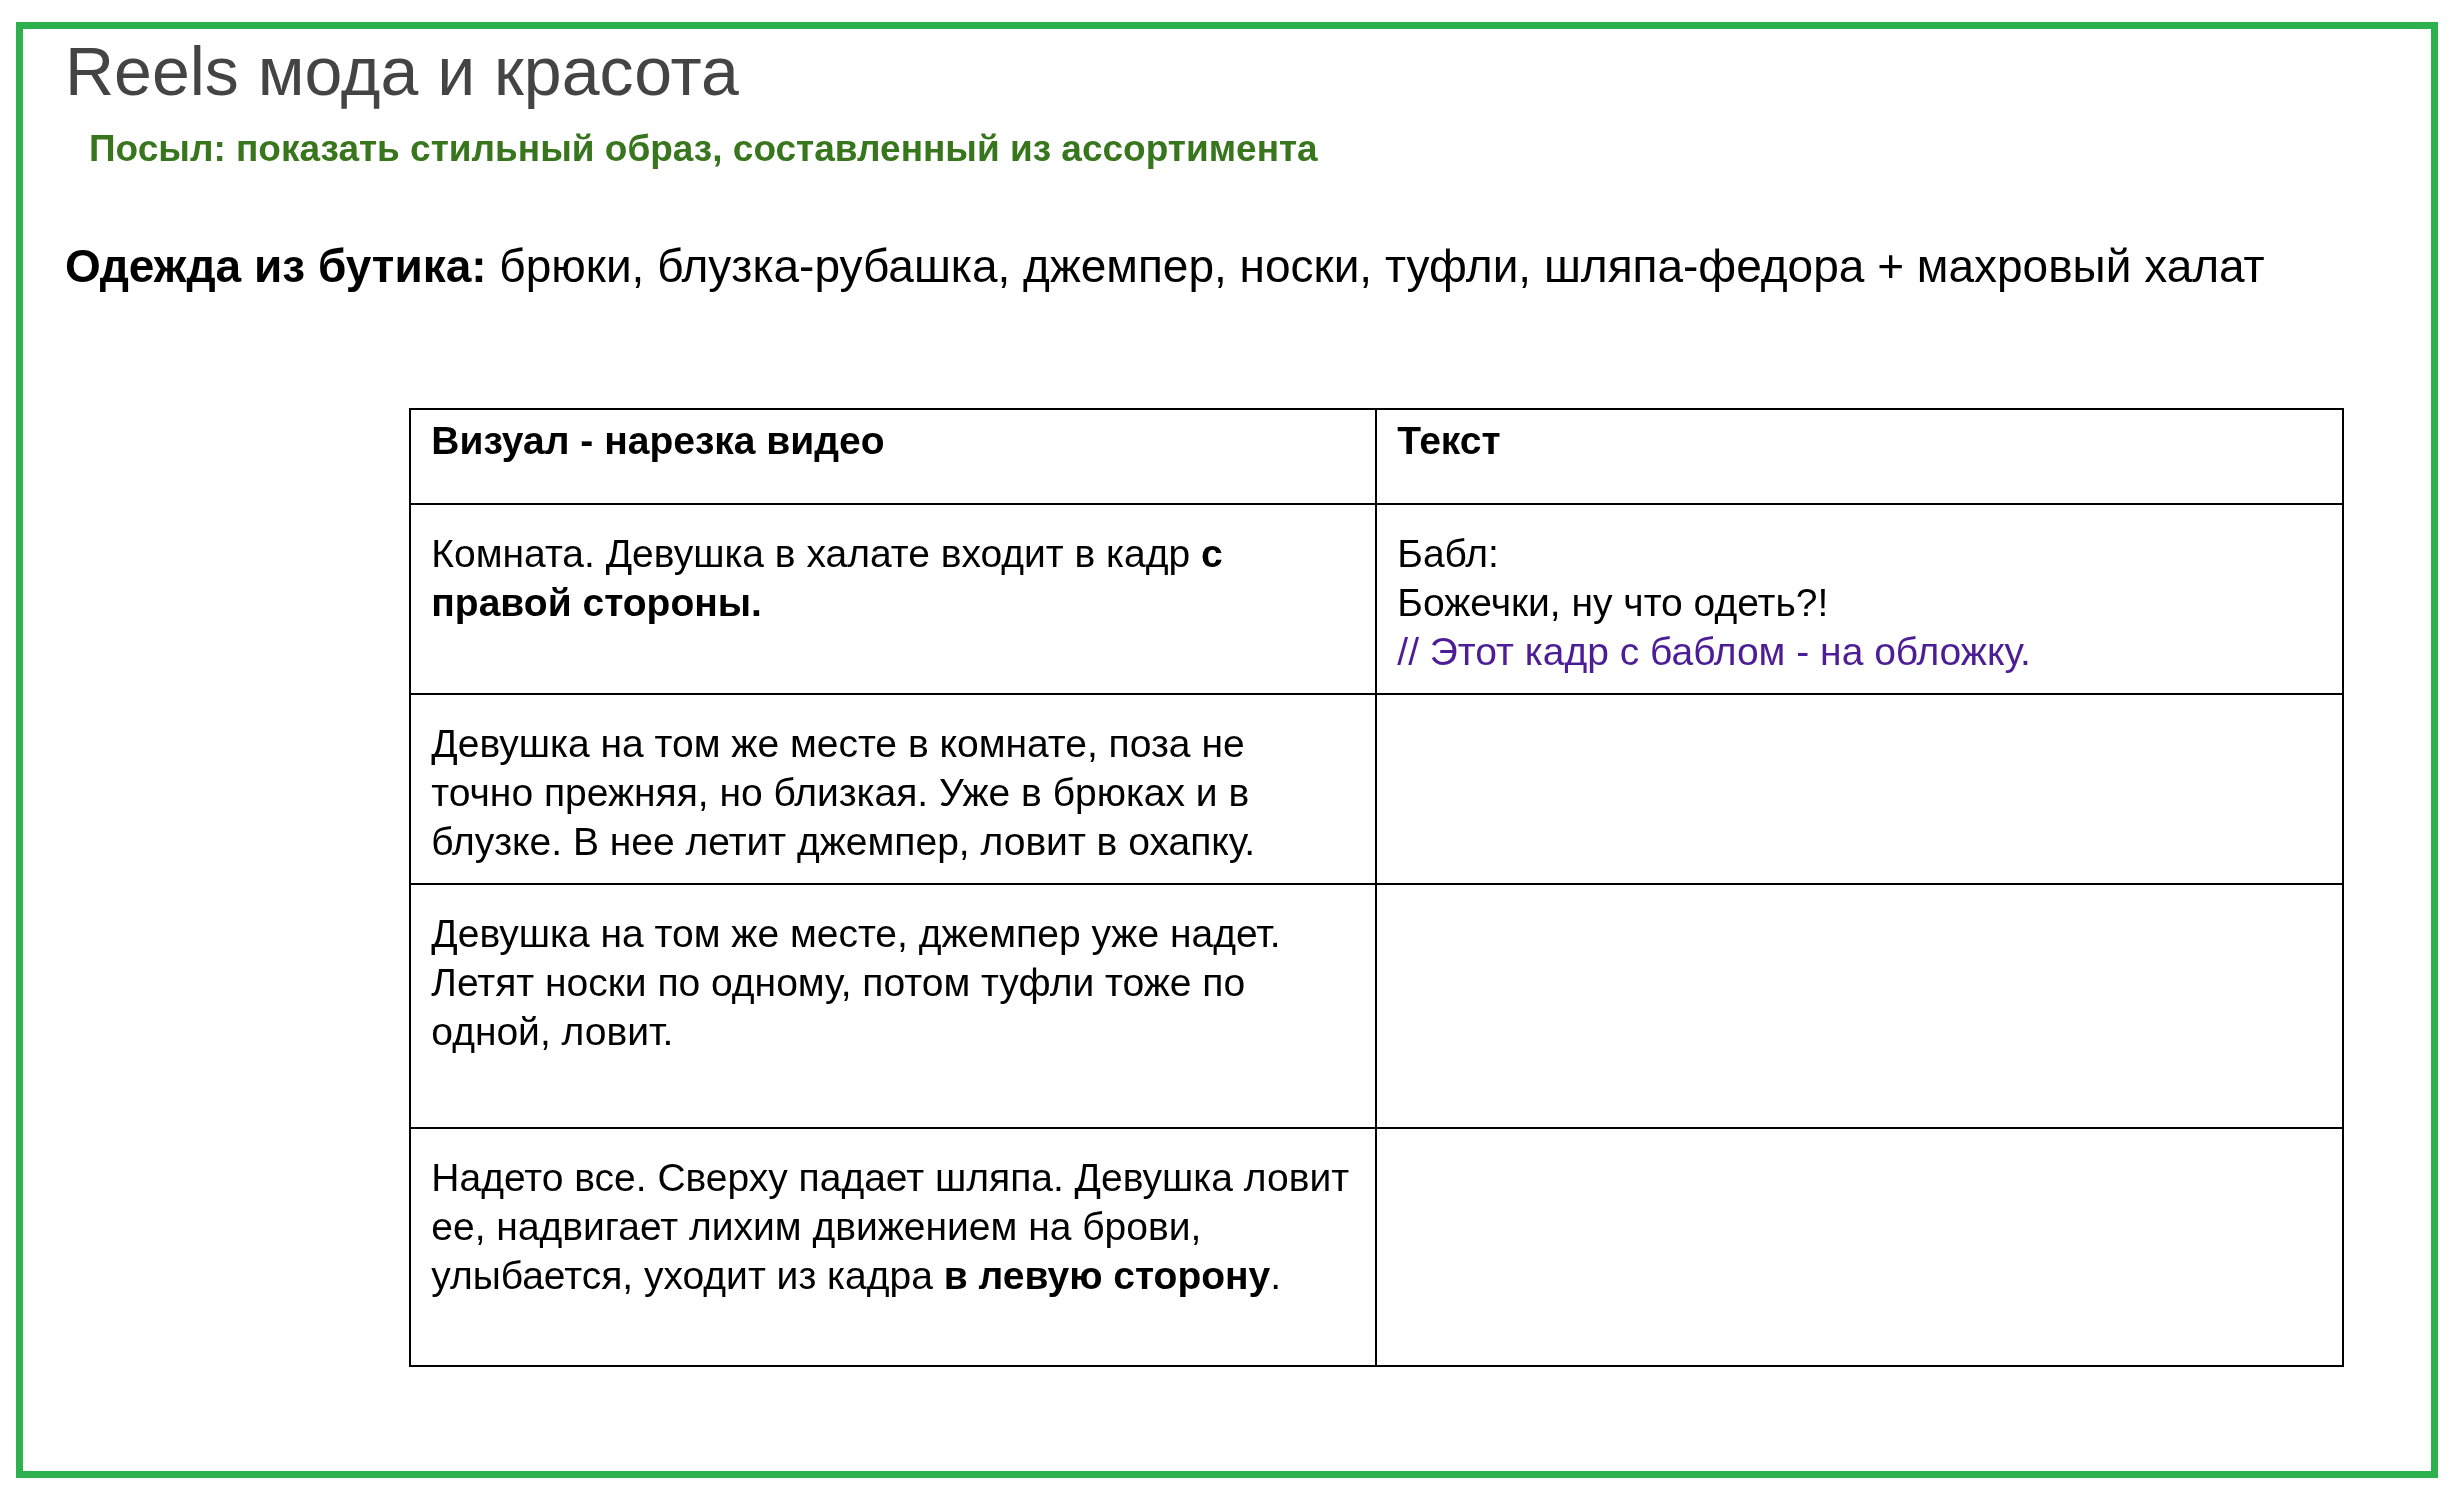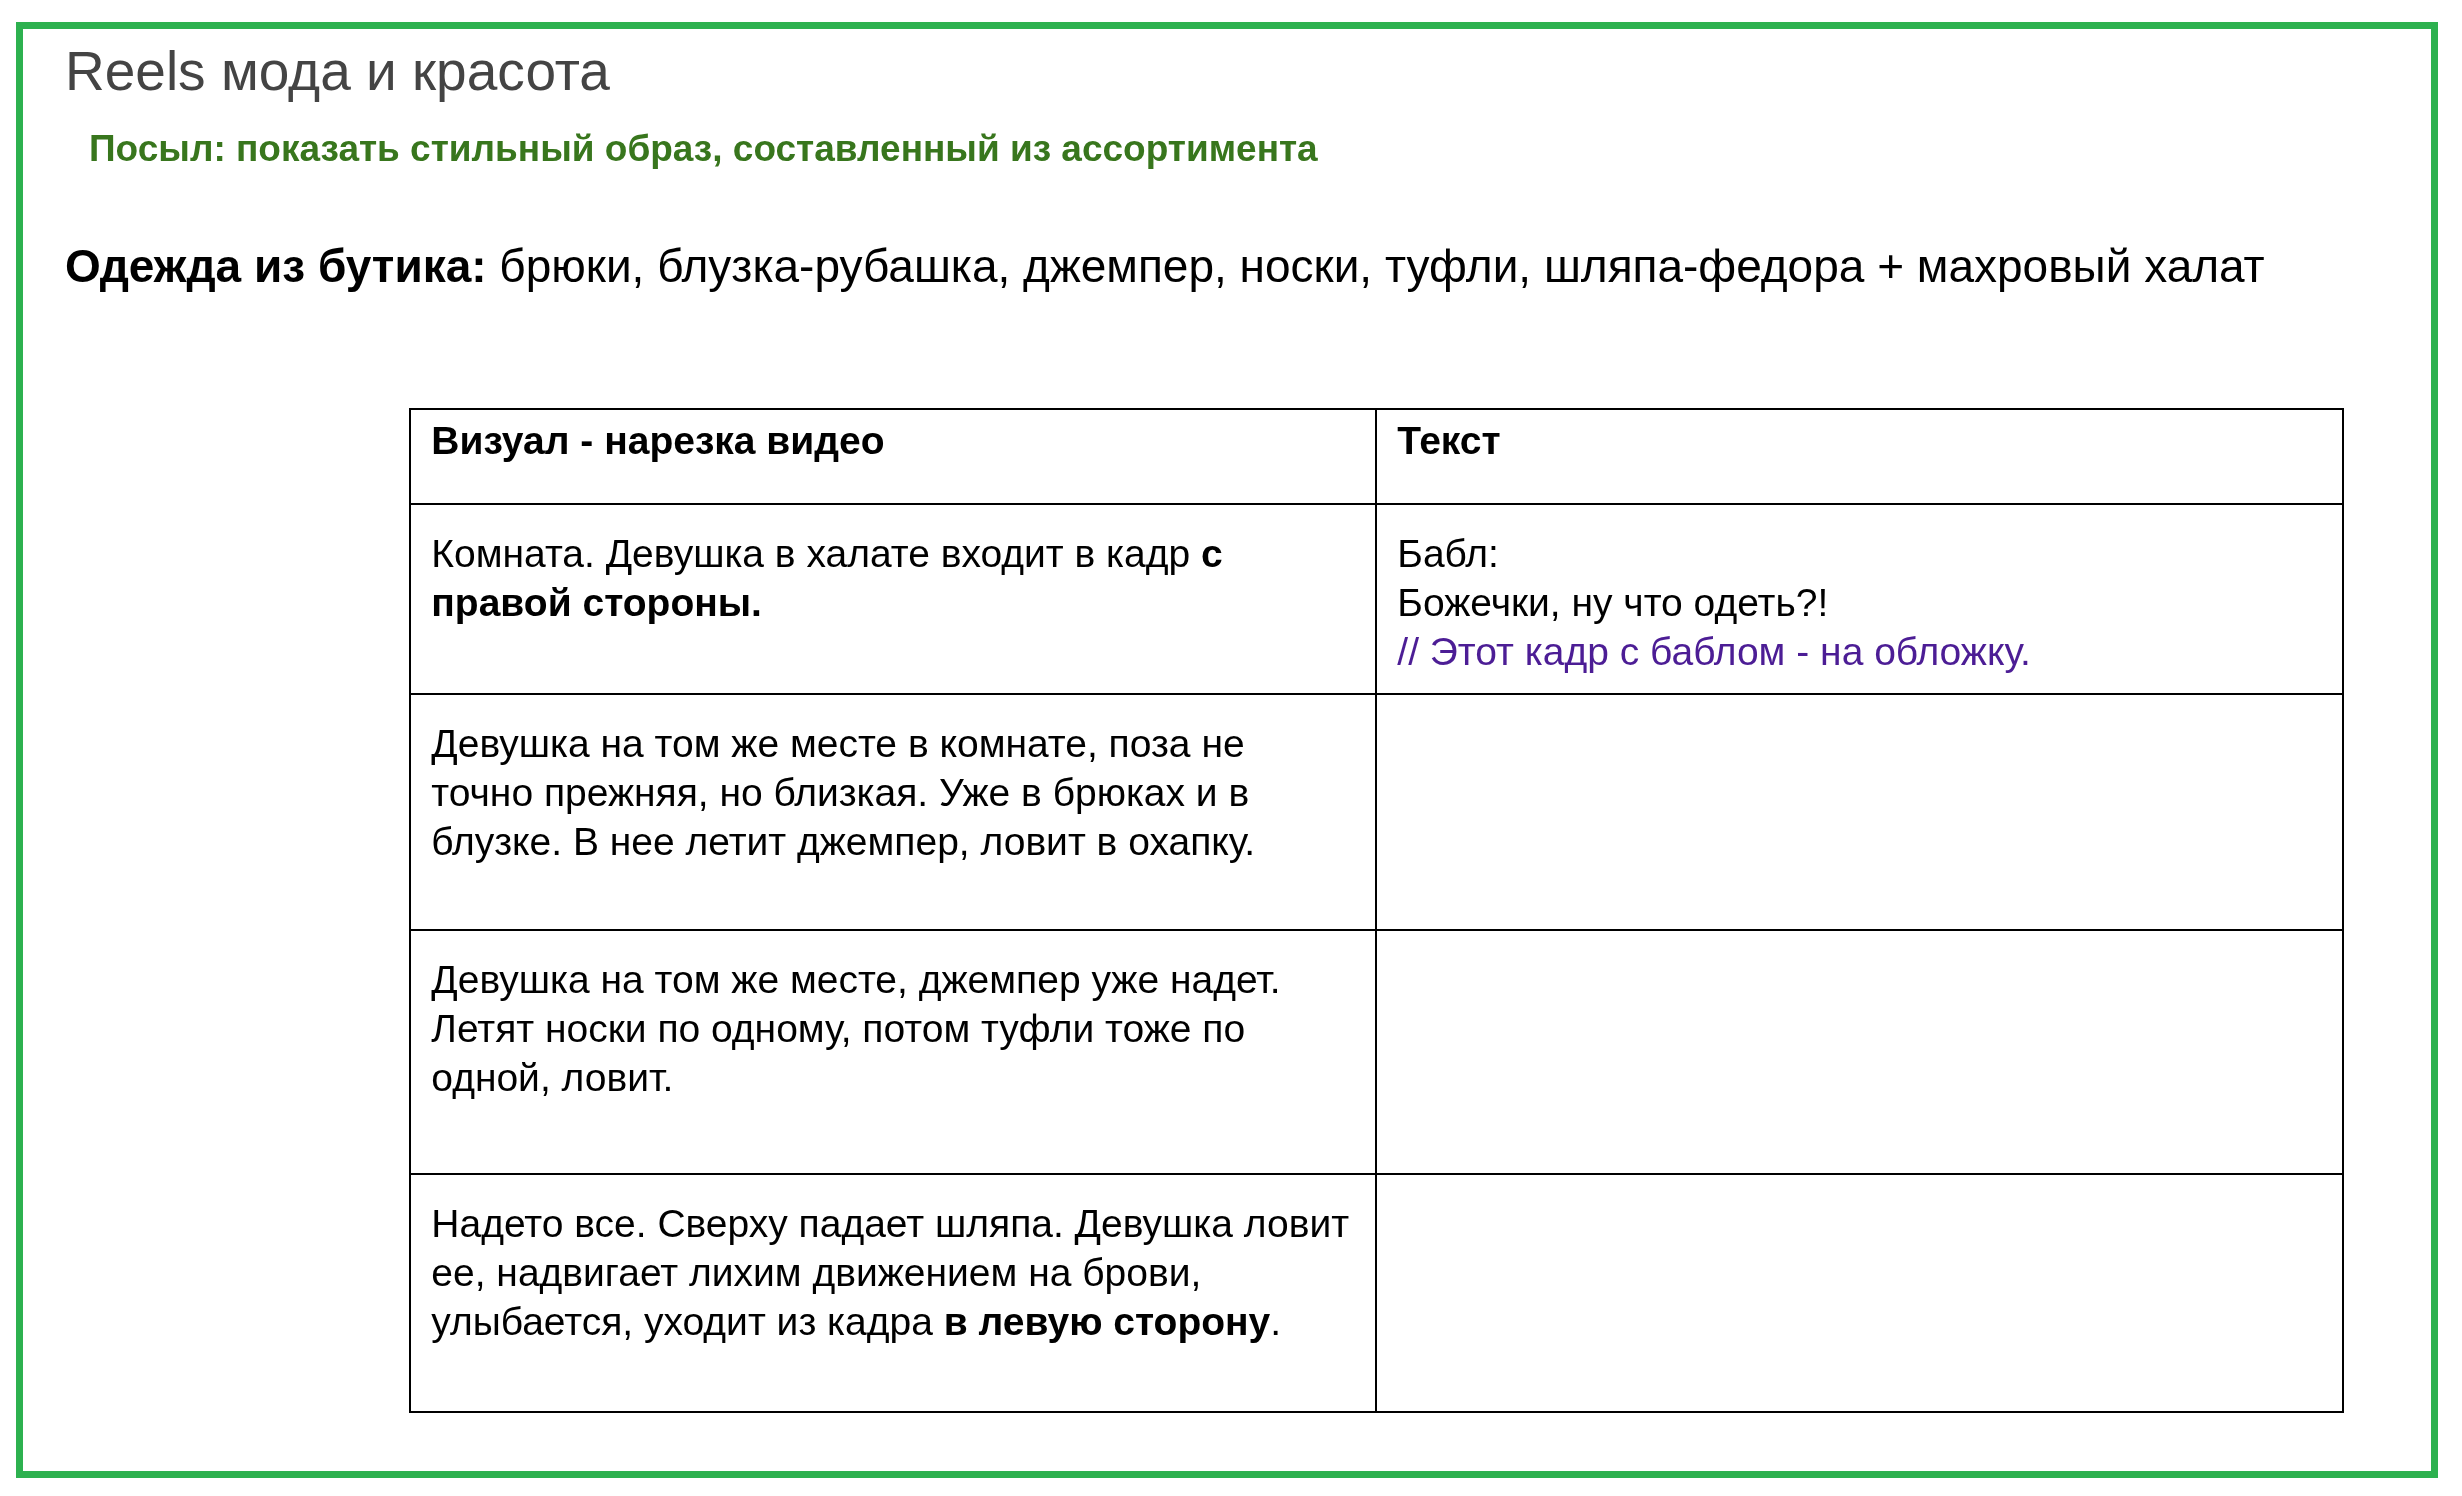--- a/index.html
+++ b/index.html
@@ -22,21 +22,21 @@
     width: 2422px;
     height: 1456px;
     box-sizing: border-box;
     border: 7.4px solid #2db14f;
     background: #fff;
   }
   .title {
     position: absolute;
     left: 65px;
     top: 42px;
-    font-size: 55px;
+    font-size: 68px;
     line-height: 59px;
     color: #444444;
     white-space: nowrap;
   }
   .message {
     position: absolute;
     left: 65px;
     top: 128px;
     font-size: 37px;
     line-height: 42px;
@@ -74,21 +74,21 @@
   }
   table.script th {
     font-weight: bold;
     height: 95px;
     padding-top: 6px;
   }
   col.c1 { width: 966px; }
   col.c2 { width: 967px; }
   tr.r1 td { height: 190px; }
   tr.r2 td { height: 142px; }
-  tr.r3 td { height: 236px; }
+  tr.r3 td { height: 190px; }
   tr.r4 td { height: 244px; }
   tr.r5 td { height: 238px; }
   .note { color: #4c1d95; }
   .line { display: block; }
 </style>
 </head>
 <body>
 
 <div class="frame"></div>
 

